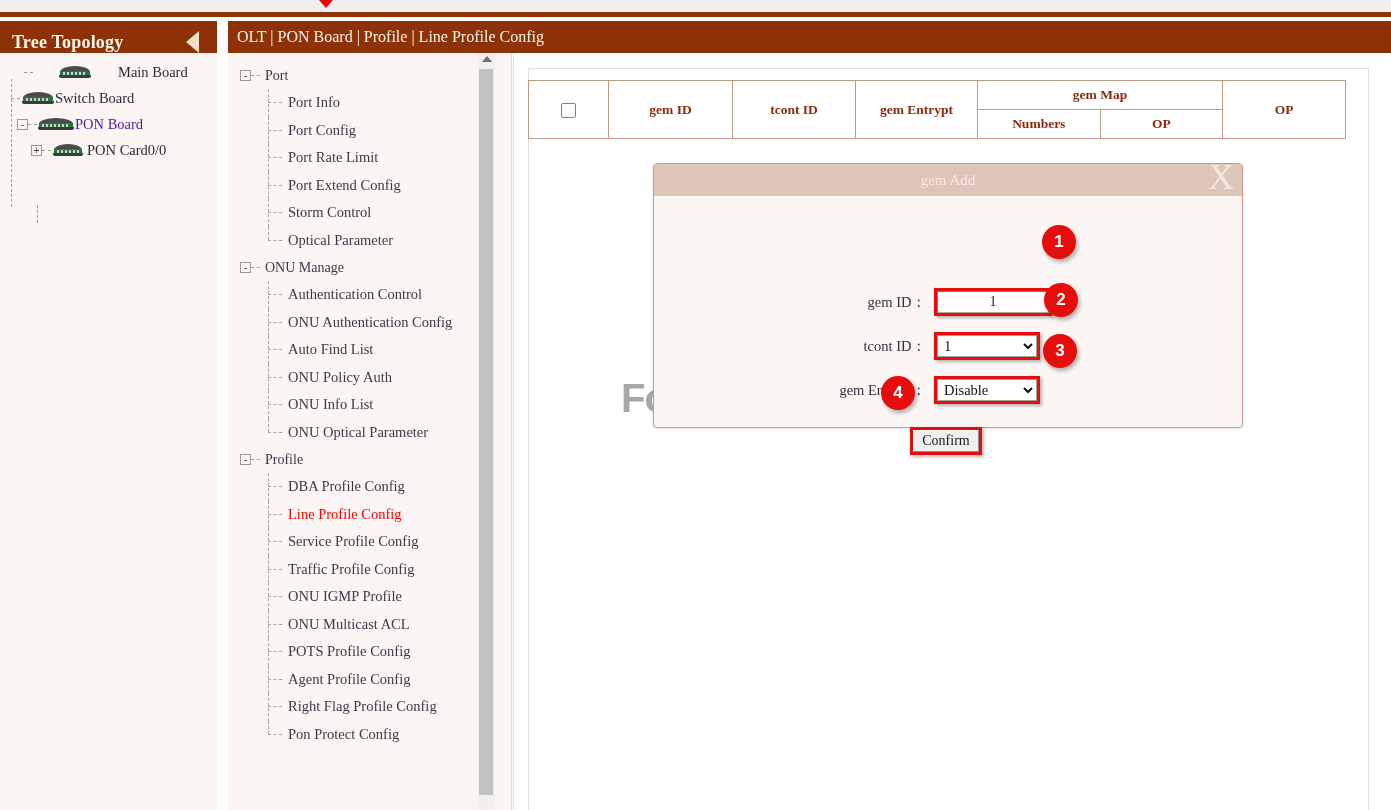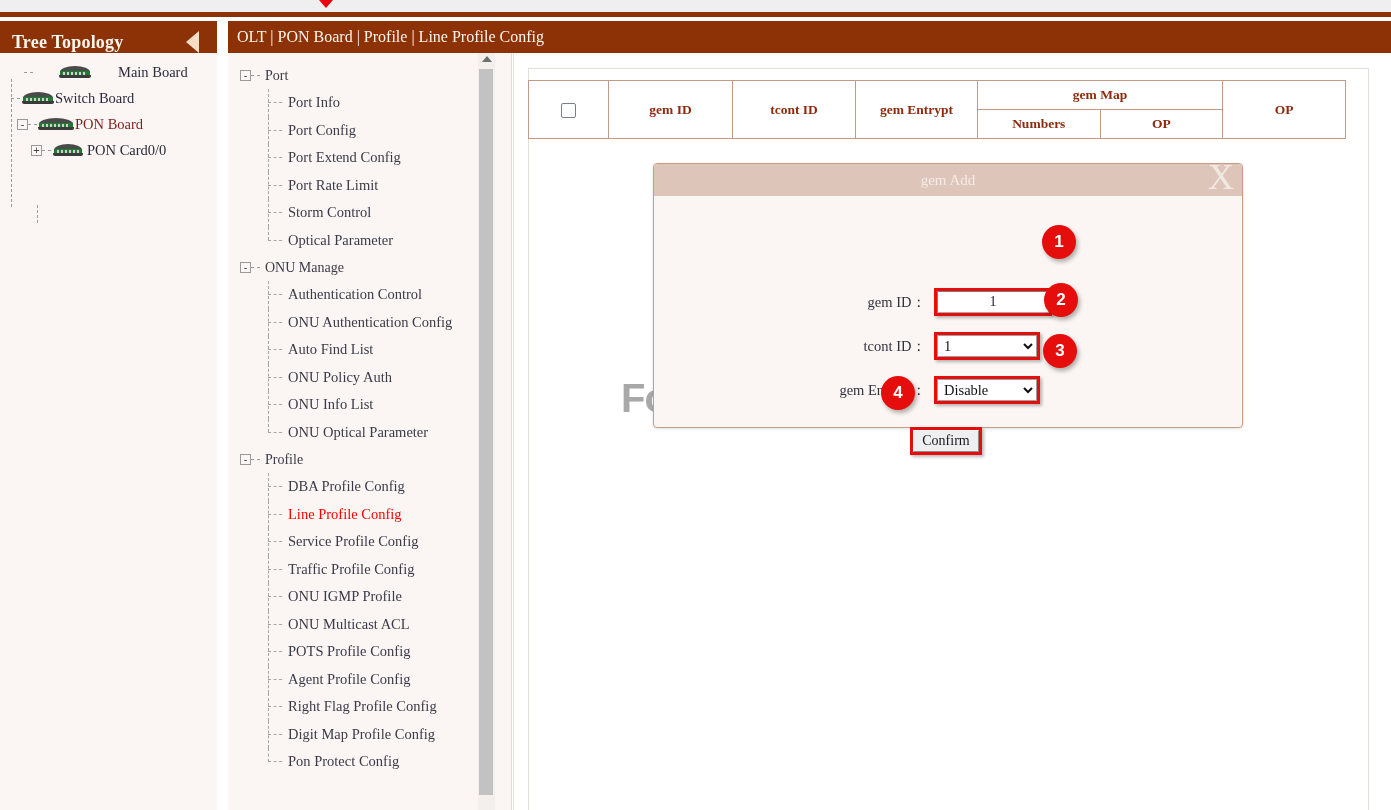--- a/index.html
+++ b/index.html
@@ -59,21 +59,21 @@
   .tree-body { position: relative; padding: 6px 0 0 0; }
   .tree-node {
     position: relative;
     display: flex; align-items: center;
     height: 26px;
     font-size: 14.5px;
     color: #2b2b3a;
     white-space: nowrap;
   }
   .tree-label { margin-left: 1px; }
-  .tree-label.active { color: #7f1d1d; }
+  .tree-label.active { color: #4c1d95; }
 
   .dev-icon { position: relative; display: inline-block; }
   .dev-icon .top-face {
     position: absolute; left: 0; top: 0;
     width: 100%; height: 6px;
     background: #4a4a4a;
     border-radius: 50% 50% 0 0 / 100% 100% 0 0;
   }
   .dev-icon .body {
     position: absolute; left: 0; top: 5px;
@@ -456,26 +456,26 @@
         <span class="nav-item-label">Port Info</span>
       </div>
       <div class="nav-item">
         <span class="stub"></span>
         <span class="tick"></span>
         <span class="nav-item-label">Port Config</span>
       </div>
       <div class="nav-item">
         <span class="stub"></span>
         <span class="tick"></span>
+        <span class="nav-item-label">Port Rate Limit</span>
+      </div>
+      <div class="nav-item">
+        <span class="stub"></span>
+        <span class="tick"></span>
         <span class="nav-item-label">Port Extend Config</span>
-      </div>
-      <div class="nav-item">
-        <span class="stub"></span>
-        <span class="tick"></span>
-        <span class="nav-item-label">Port Rate Limit</span>
       </div>
       <div class="nav-item">
         <span class="stub"></span>
         <span class="tick"></span>
         <span class="nav-item-label">Storm Control</span>
       </div>
       <div class="nav-item last">
         <span class="stub"></span>
         <span class="tick"></span>
         <span class="nav-item-label">Optical Parameter</span>
@@ -559,25 +559,20 @@
       </div>
       <div class="nav-item">
         <span class="stub"></span>
         <span class="tick"></span>
         <span class="nav-item-label">Agent Profile Config</span>
       </div>
       <div class="nav-item">
         <span class="stub"></span>
         <span class="tick"></span>
         <span class="nav-item-label">Right Flag Profile Config</span>
-      </div>
-      <div class="nav-item">
-        <span class="stub"></span>
-        <span class="tick"></span>
-        <span class="nav-item-label">Digit Map Profile Config</span>
       </div>
       <div class="nav-item last">
         <span class="stub"></span>
         <span class="tick"></span>
         <span class="nav-item-label">Pon Protect Config</span>
       </div>
 
     </div>
 
     <div class="nav-scroll">

